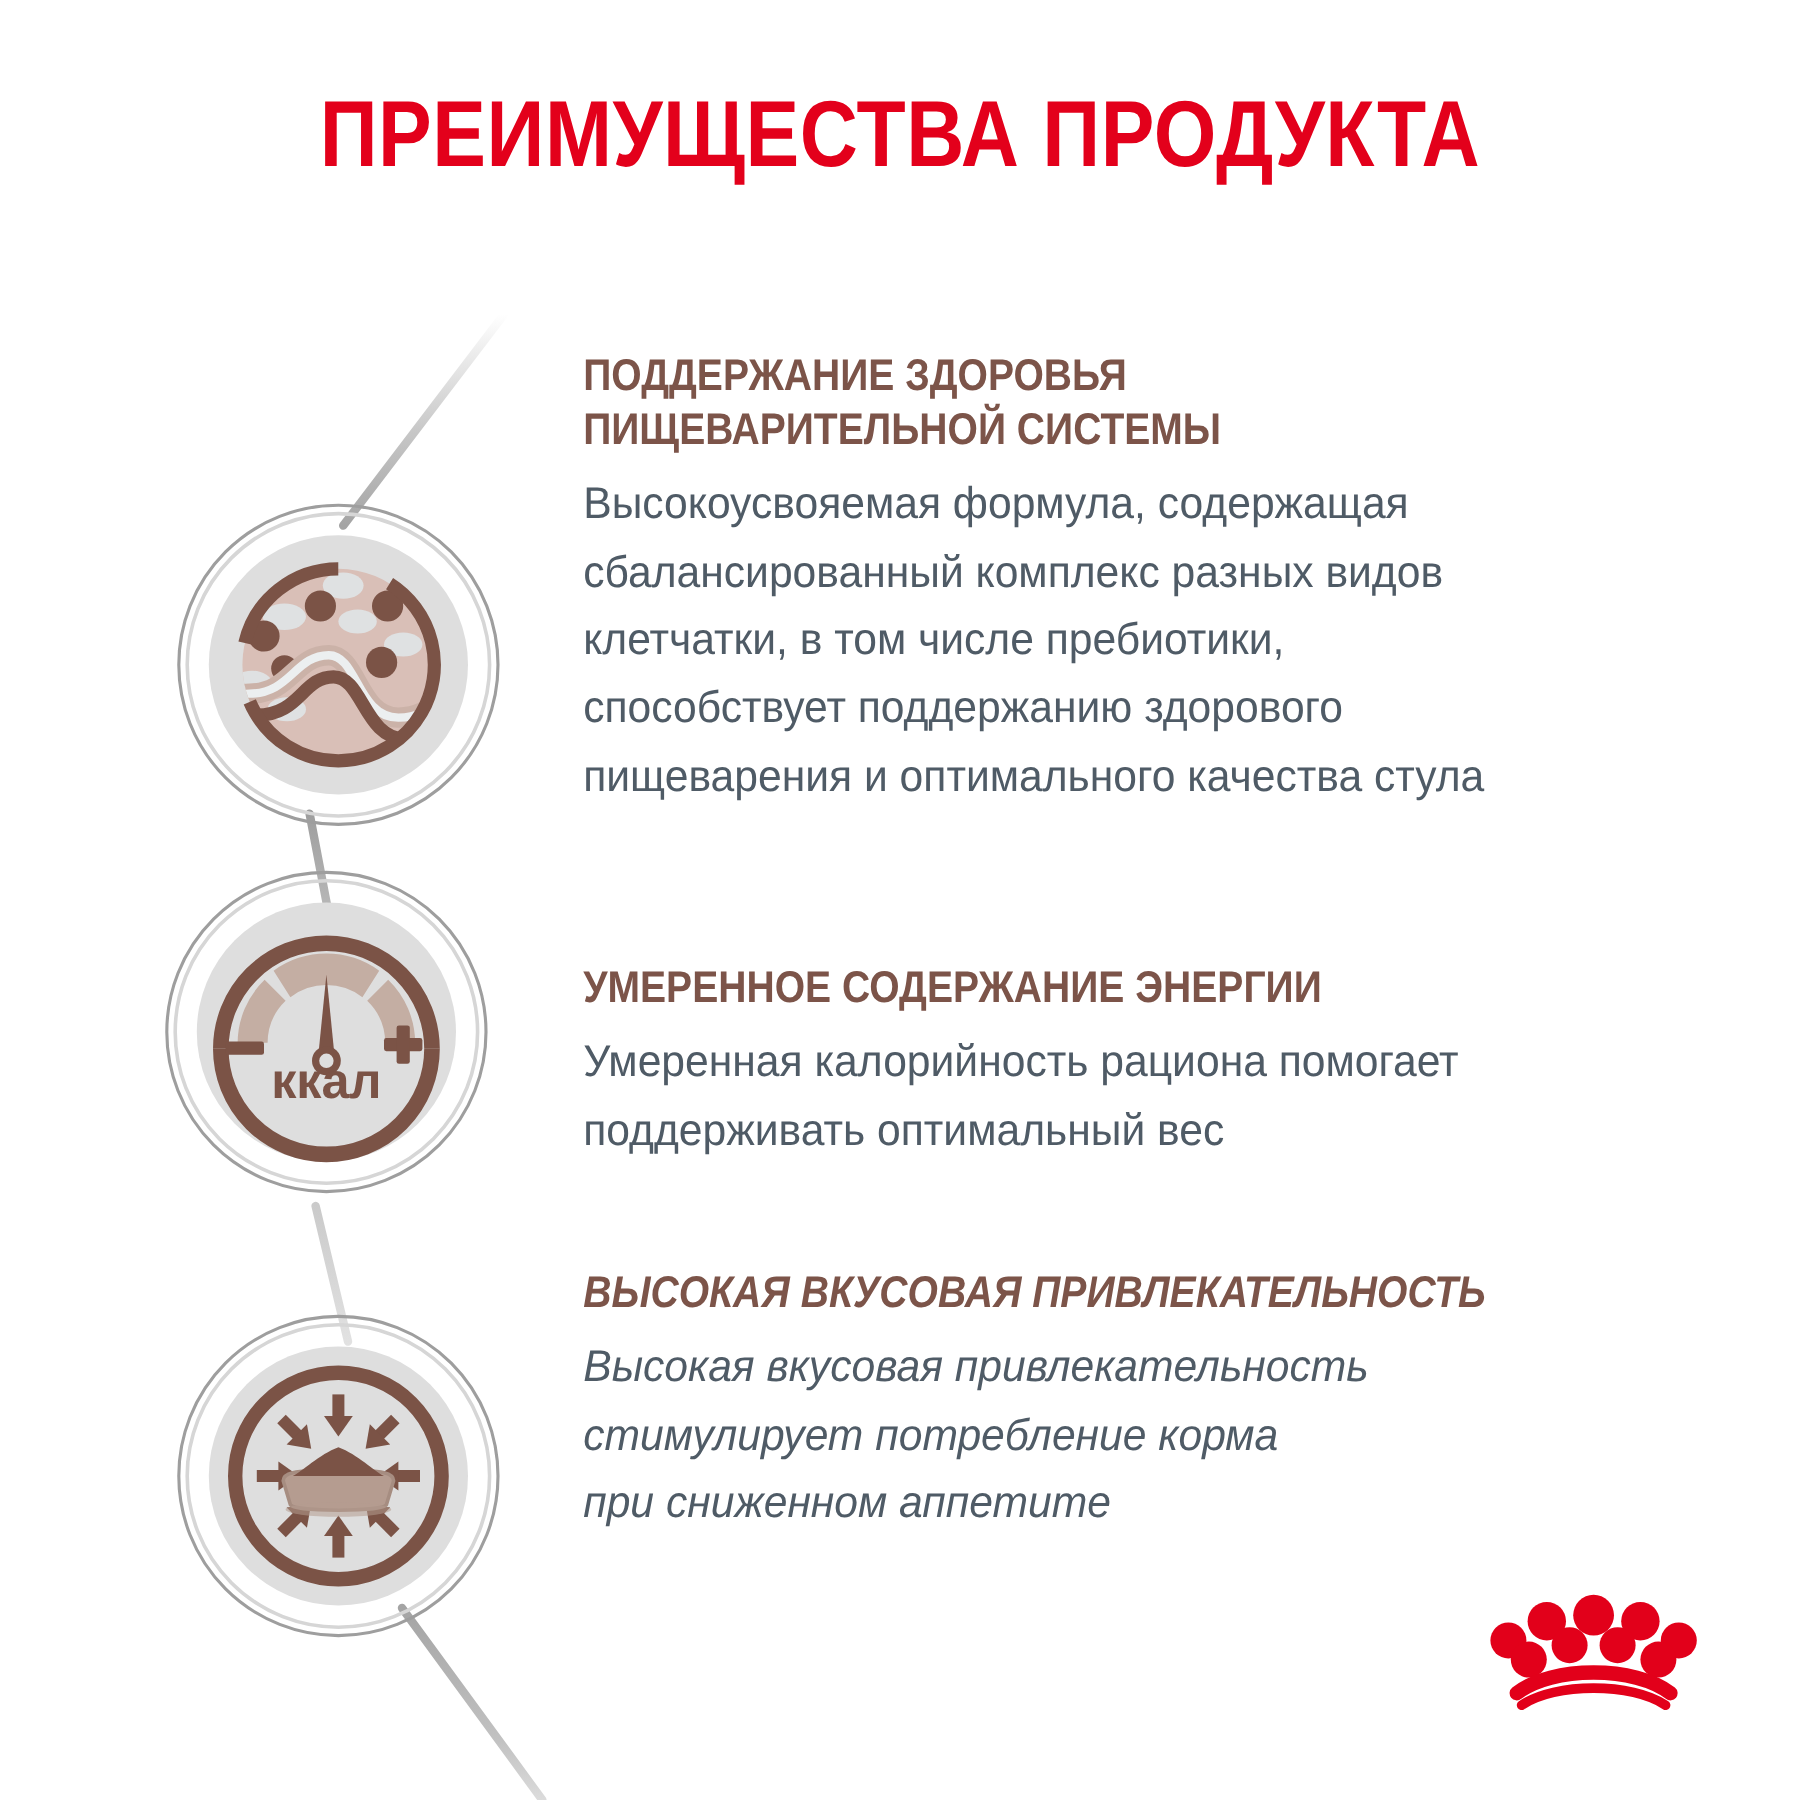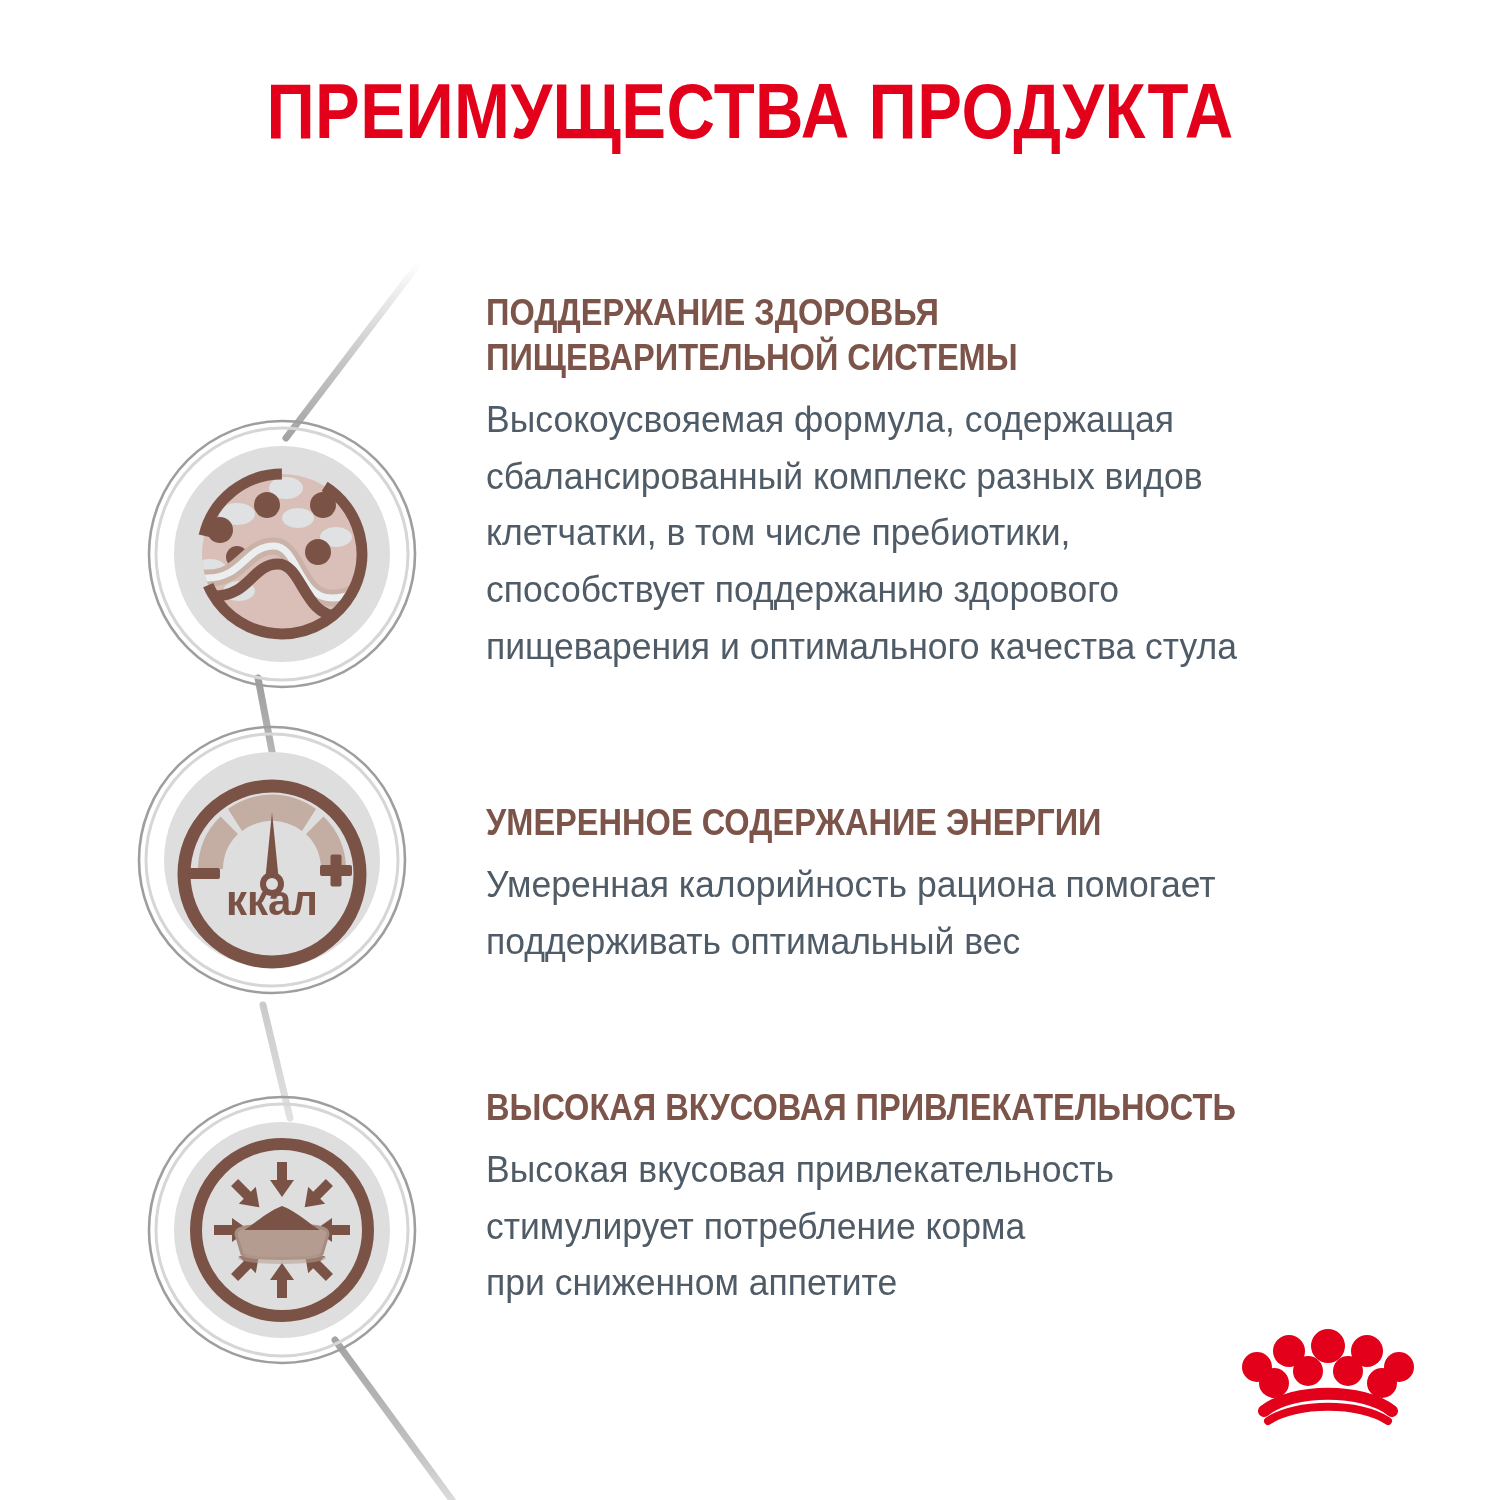--- a/index.html
+++ b/index.html
@@ -33,21 +33,21 @@
   .medallion{position:absolute;width:272px;height:272px;}
   .med1{left:146px;top:418px;}
   .med2{left:136px;top:724px;}
   .med3{left:146px;top:1094px;}
   .medallion svg{display:block;width:100%;height:100%;}
 
   
   .benefit{position:absolute;left:486px;}
   .b1{top:290px;width:980px;}
   .b2{top:800px;width:980px;}
-  .b3{top:1085px;width:980px;}
+  .b3{top:1054px;width:980px;font-style:italic;}
 
   .b-head{
     color:#7c5449;
     font-size:37px;
     font-weight:700;
     line-height:1.22;
     transform:scaleX(.88);
     transform-origin:left center;
     white-space:pre-line;
     margin:0 0 12px 0;

